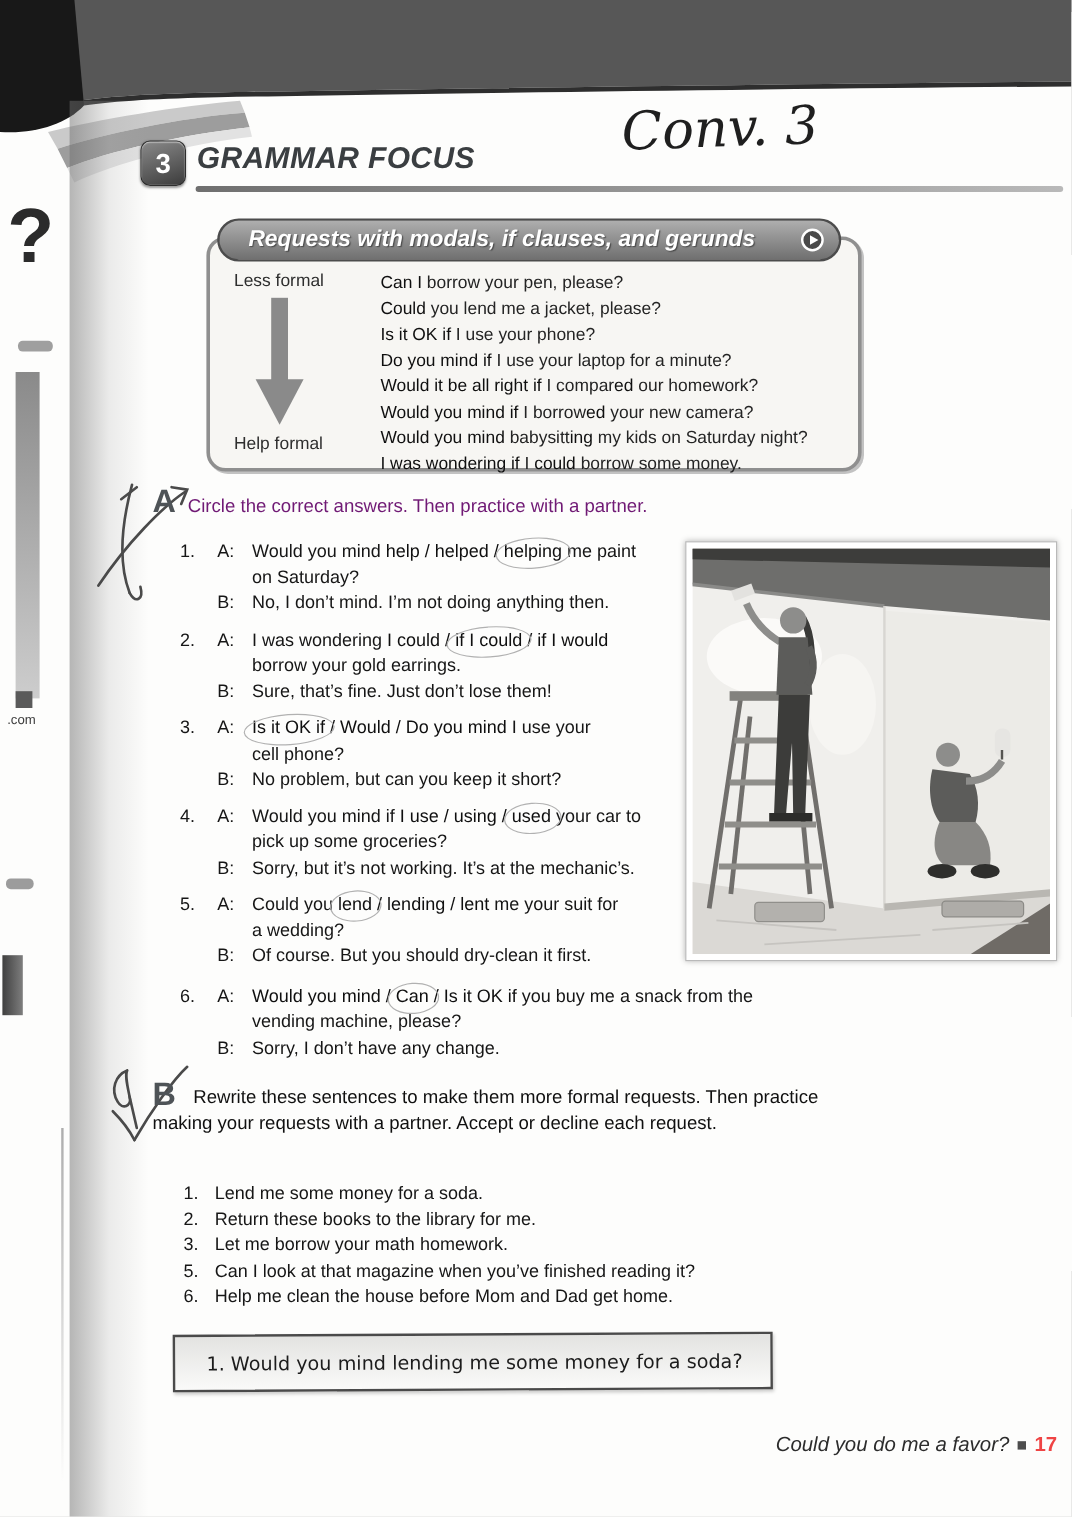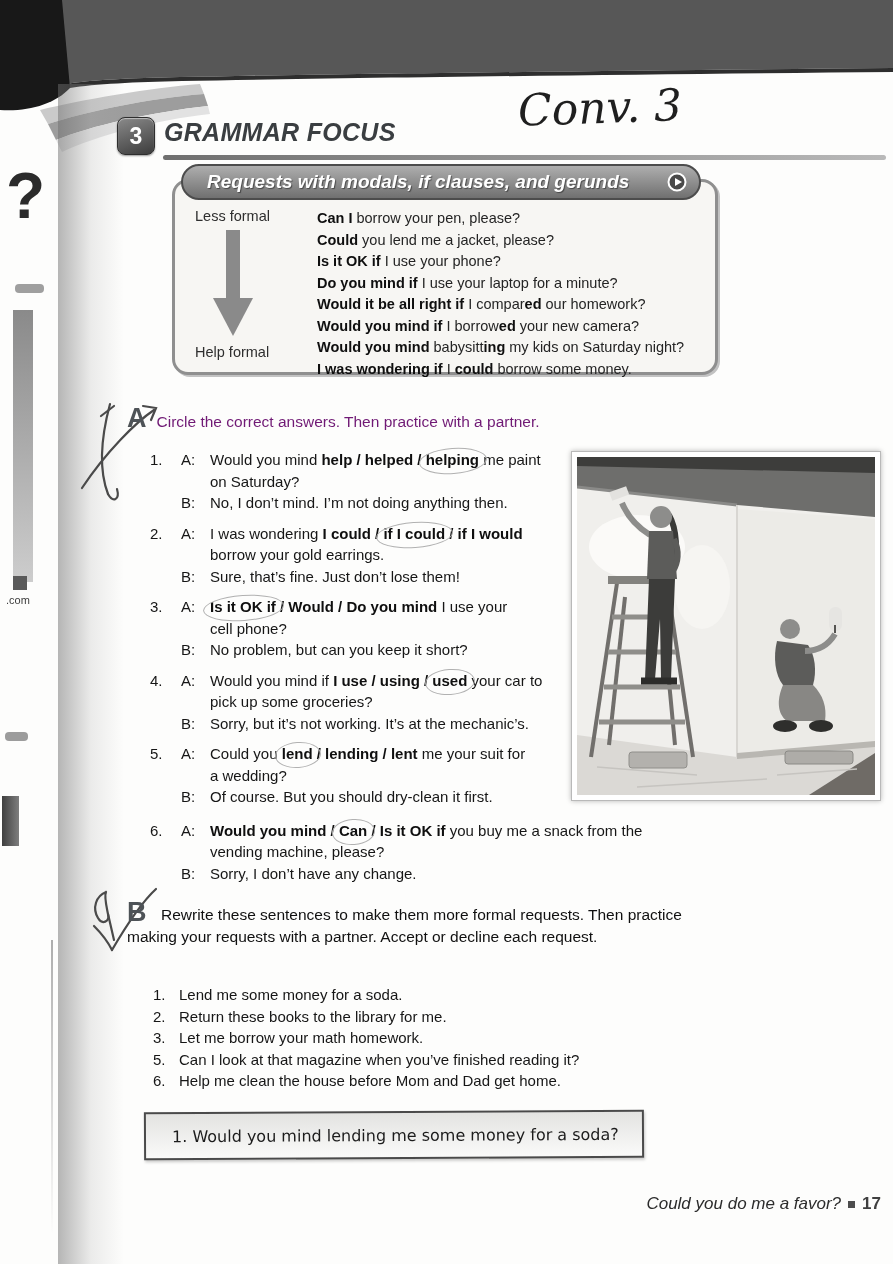--- a/index.html
+++ b/index.html
@@ -1,19 +1,19 @@
 <!DOCTYPE html>
 <html><head>
 <meta charset="utf-8">
 <style>
   html,body{margin:0;padding:0;background:#d9d9d7;}
   #page{position:relative;width:893px;height:1264px;margin:0 auto;background:#fdfdfc;
         font-family:"Liberation Sans",sans-serif;overflow:hidden;color:#161616;}
   .abs{position:absolute;}
-  .b{font-weight:bold;color:#0f0f0f;}
+  .b{font-weight:normal;color:#0f0f0f;}
 
   
   #top-scan{left:0;top:0;}
   #curl{left:58px;top:84px;width:66px;height:1180px;
         background:linear-gradient(to right,rgba(110,110,110,.5),rgba(170,170,170,.22) 50%,rgba(255,255,255,0));}
   #qmark{left:6px;top:164px;font-size:64px;font-weight:bold;color:#2b2b2b;line-height:1;}
   .gdash{background:#9f9f9f;border-radius:4px;}
   #dash1{left:15px;top:284px;width:29px;height:9px;}
   #vbar{left:13px;top:310px;width:20px;height:272px;background:linear-gradient(to bottom,#8a8a8a,#cdcdcd);}
   #vbarcap{left:13px;top:576px;width:14px;height:14px;background:#5a5a5a;}
@@ -27,21 +27,21 @@
       background:linear-gradient(160deg,#8a8a8a,#3c3c3c);border:1px solid #2e2e2e;
       box-shadow:inset 0 1px 1px rgba(255,255,255,.5),0 1px 2px rgba(0,0,0,.4);
       color:#fff;font-weight:bold;font-size:23px;display:flex;align-items:center;justify-content:center;}
   #section-title{left:164px;top:118px;font-size:25px;font-weight:bold;font-style:italic;color:#3a3e41;letter-spacing:.3px;}
   #title-rule{left:163px;top:155px;width:723px;height:5px;border-radius:3px;
       background:linear-gradient(to right,#6f6f6f,#b9b9b9);}
   #handwriting{left:518px;top:82px;font-family:"DejaVu Serif",serif;font-style:italic;
       font-size:44px;color:#1f1f1f;transform:rotate(-2deg);}
 
   
-  #gbox{left:172px;top:179px;width:540px;height:190px;border:3px solid #8f8f8f;border-radius:16px;
+  #gbox{left:172px;top:197px;width:540px;height:190px;border:3px solid #8f8f8f;border-radius:16px;
         background:#f7f6f3;box-shadow:2px 2px 0 #c2c2c2;}
   #gbox-pill{position:absolute;left:6px;top:-18px;width:520px;height:36px;border-radius:18px;
         background:linear-gradient(to bottom,#aeaeae,#707070);border:2px solid #4c4c4c;
         display:flex;align-items:center;gap:10px;padding:0 12px 0 24px;box-sizing:border-box;
         color:#fff;font-weight:bold;font-style:italic;font-size:19px;text-shadow:1px 1px 1px rgba(0,0,0,.45);}
   #gbox-pill .pt{flex:1;white-space:nowrap;}
   .gb-left{position:absolute;left:20px;top:26px;width:120px;font-size:14.5px;color:#2e2e2e;}
   .gb-left .arrow{margin:6px 0 6px 16px;display:block;}
   .gb-ex{position:absolute;left:142px;top:26px;font-size:14.5px;line-height:21.5px;color:#242424;}
   .gb-ex .line{white-space:nowrap;}
@@ -78,21 +78,21 @@
   .bnum{display:inline-block;width:26px;}
 
   
   #ansbox{left:144px;top:1111px;width:500px;height:48px;border:2px solid #4a4a4a;box-sizing:border-box;
         background:linear-gradient(to bottom,#e3e3e1,#fafaf9);display:flex;align-items:center;
         padding-left:26px;font-family:"DejaVu Sans",sans-serif;font-size:16px;color:#1c1c1c;
         transform:rotate(-.3deg);box-shadow:1px 2px 3px rgba(0,0,0,.2);}
   #footer{right:12px;top:1194px;display:flex;align-items:center;gap:7px;}
   #footer .bt-title{font-style:italic;font-size:17px;color:#2c2c2c;}
   #footer .sq{width:7px;height:7px;background:#4d4d4d;}
-  #footer .pg{font-weight:bold;font-size:17px;color:#404040;}
+  #footer .pg{font-weight:bold;font-size:17px;color:#ef4444;}
 
   .hand-svg path{fill:none;stroke:#4a4a4a;stroke-width:2.2;stroke-linecap:round;}
 </style>
 </head>
 <body>
 
 <div id="page">
 
   <svg id="top-scan" class="abs" width="893" height="190" viewBox="0 0 893 190">
     <rect x="0" y="0" width="893" height="10" fill="#0c0c0c"></rect>

